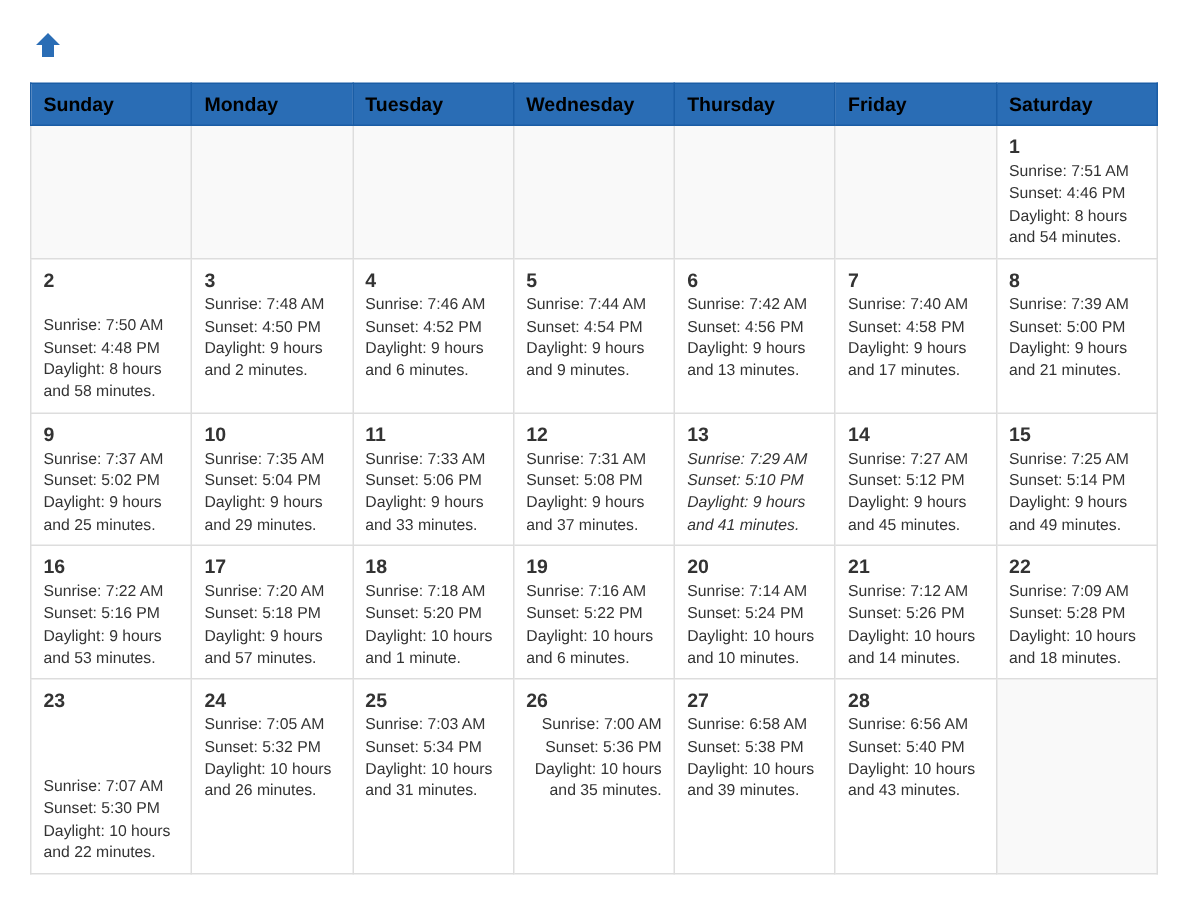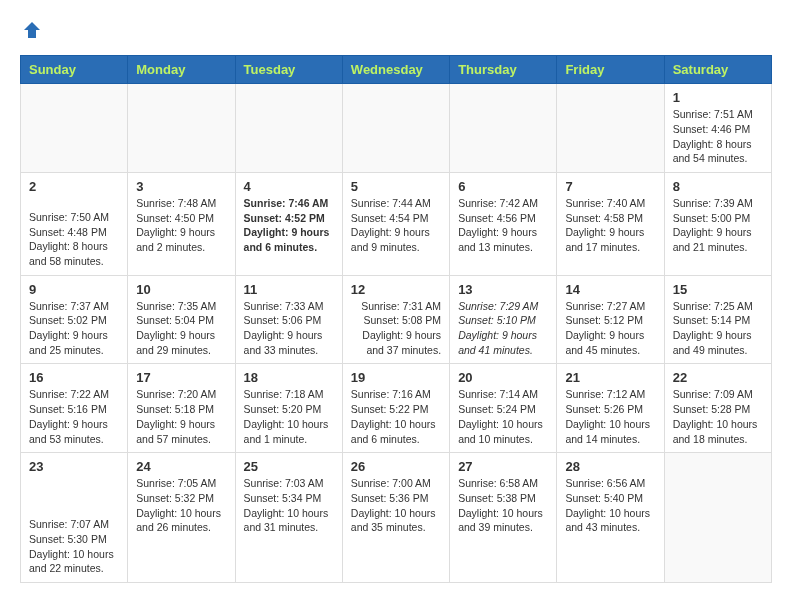--- a/index.html
+++ b/index.html
@@ -44,21 +44,21 @@
       font-size: 16px;
       color: #333;
     }
     .calendar {
       width: 100%;
       border-collapse: collapse;
       border: 1px solid #ccc;
     }
     .calendar th {
       background-color: #2a6db5;
-      color: #bef264;
+      color: #000000;
       text-align: left;
       padding: 6px 8px;
       font-size: 13px;
       border: 1px solid #1a5da5;
     }
     .calendar td {
       vertical-align: top;
       padding: 6px 8px;
       border: 1px solid #ddd;
       width: calc(100% / 7);
@@ -139,21 +139,21 @@
 Daylight: 8 hours and 58 minutes.</div>
         </td>
         <td>
           <span class="day-number">3</span>
           <div class="day-info" style="white-space: pre-line;">Sunrise: 7:48 AM
 Sunset: 4:50 PM
 Daylight: 9 hours and 2 minutes.</div>
         </td>
         <td>
           <span class="day-number">4</span>
-          <div class="day-info" style="white-space: pre-line; font-weight: bold;">Sunrise: 7:46 AM
+          <div class="day-info" style="white-space: pre-line;">Sunrise: 7:46 AM
 Sunset: 4:52 PM
 Daylight: 9 hours and 6 minutes.</div>
         </td>
         <td>
           <span class="day-number">5</span>
           <div class="day-info" style="white-space: pre-line;">Sunrise: 7:44 AM
 Sunset: 4:54 PM
 Daylight: 9 hours and 9 minutes.</div>
         </td>
         <td>
@@ -189,21 +189,21 @@
 Daylight: 9 hours and 29 minutes.</div>
         </td>
         <td>
           <span class="day-number">11</span>
           <div class="day-info" style="white-space: pre-line;">Sunrise: 7:33 AM
 Sunset: 5:06 PM
 Daylight: 9 hours and 33 minutes.</div>
         </td>
         <td>
           <span class="day-number">12</span>
-          <div class="day-info" style="white-space: pre-line; text-align: right;">Sunrise: 7:31 AM
+          <div class="day-info" style="white-space: pre-line;">Sunrise: 7:31 AM
 Sunset: 5:08 PM
 Daylight: 9 hours and 37 minutes.</div>
         </td>
         <td>
           <span class="day-number">13</span>
           <div class="day-info" style="white-space: pre-line; font-style: italic;">Sunrise: 7:29 AM
 Sunset: 5:10 PM
 Daylight: 9 hours and 41 minutes.</div>
         </td>
         <td>
@@ -277,21 +277,21 @@
 Daylight: 10 hours and 26 minutes.</div>
         </td>
         <td>
           <span class="day-number">25</span>
           <div class="day-info" style="white-space: pre-line;">Sunrise: 7:03 AM
 Sunset: 5:34 PM
 Daylight: 10 hours and 31 minutes.</div>
         </td>
         <td>
           <span class="day-number">26</span>
-          <div class="day-info" style="white-space: pre-line;">Sunrise: 7:00 AM
+          <div class="day-info" style="white-space: pre-line; text-align: right;">Sunrise: 7:00 AM
 Sunset: 5:36 PM
 Daylight: 10 hours and 35 minutes.</div>
         </td>
         <td>
           <span class="day-number">27</span>
           <div class="day-info" style="white-space: pre-line;">Sunrise: 6:58 AM
 Sunset: 5:38 PM
 Daylight: 10 hours and 39 minutes.</div>
         </td>
         <td>

